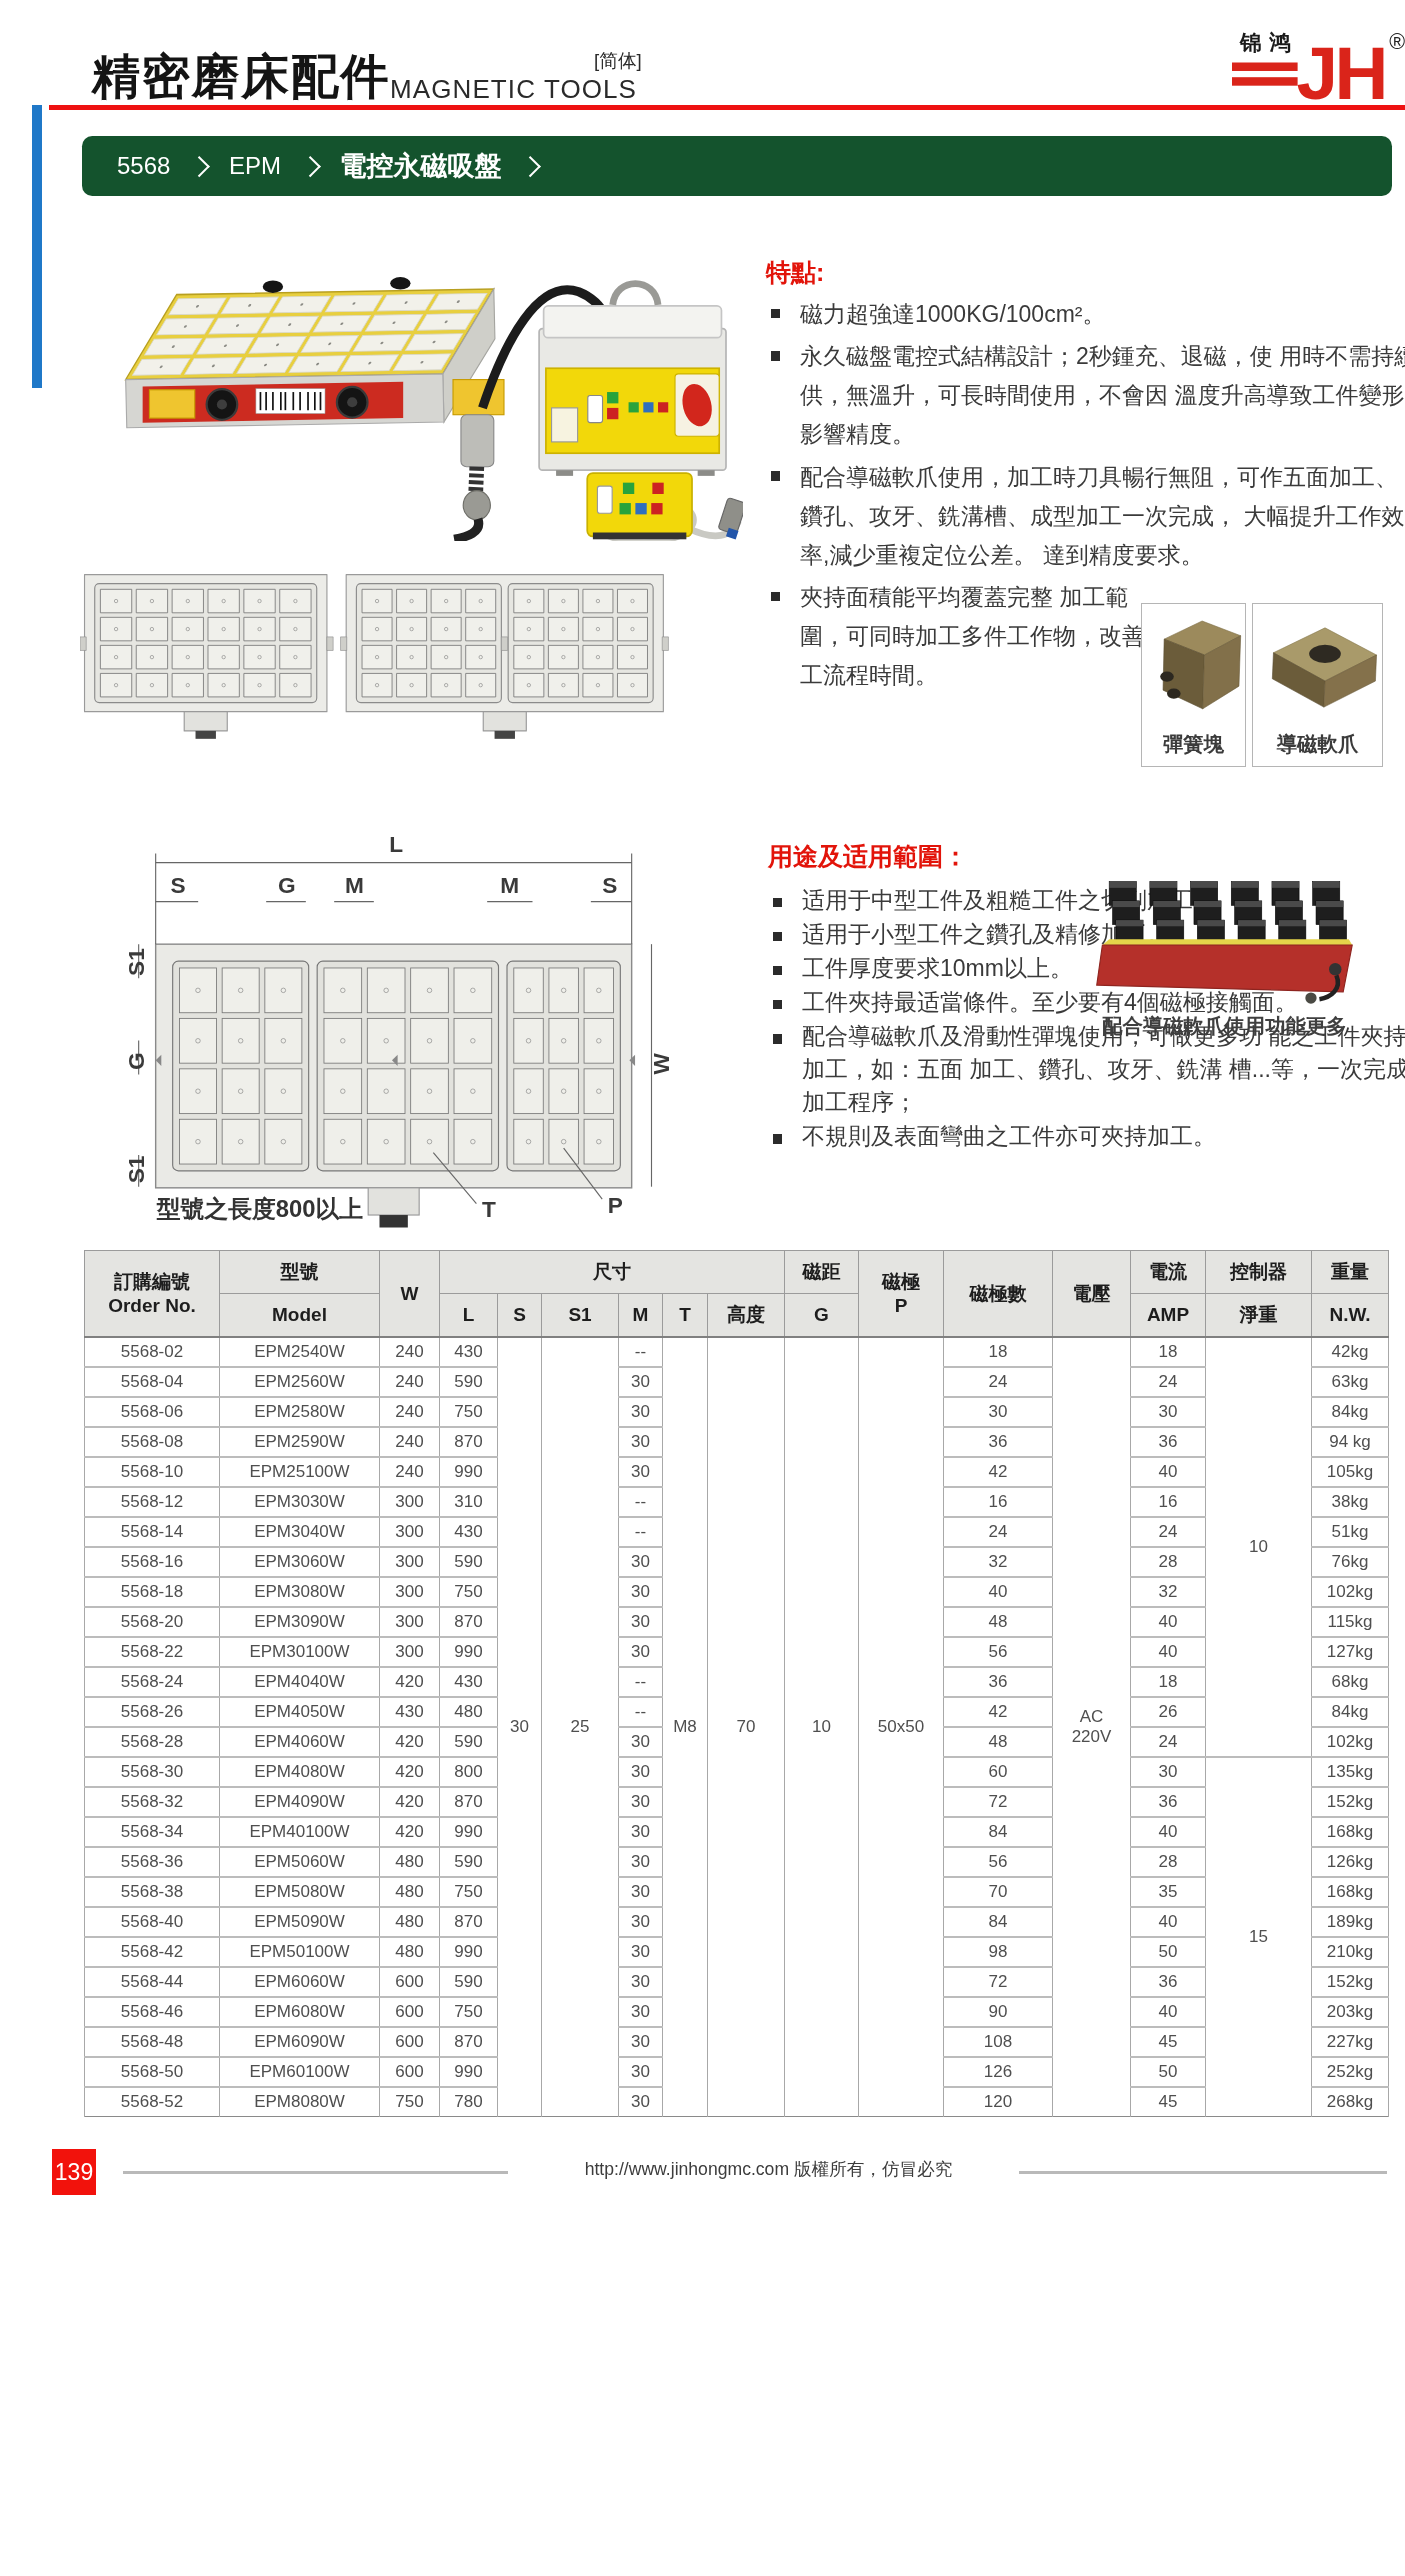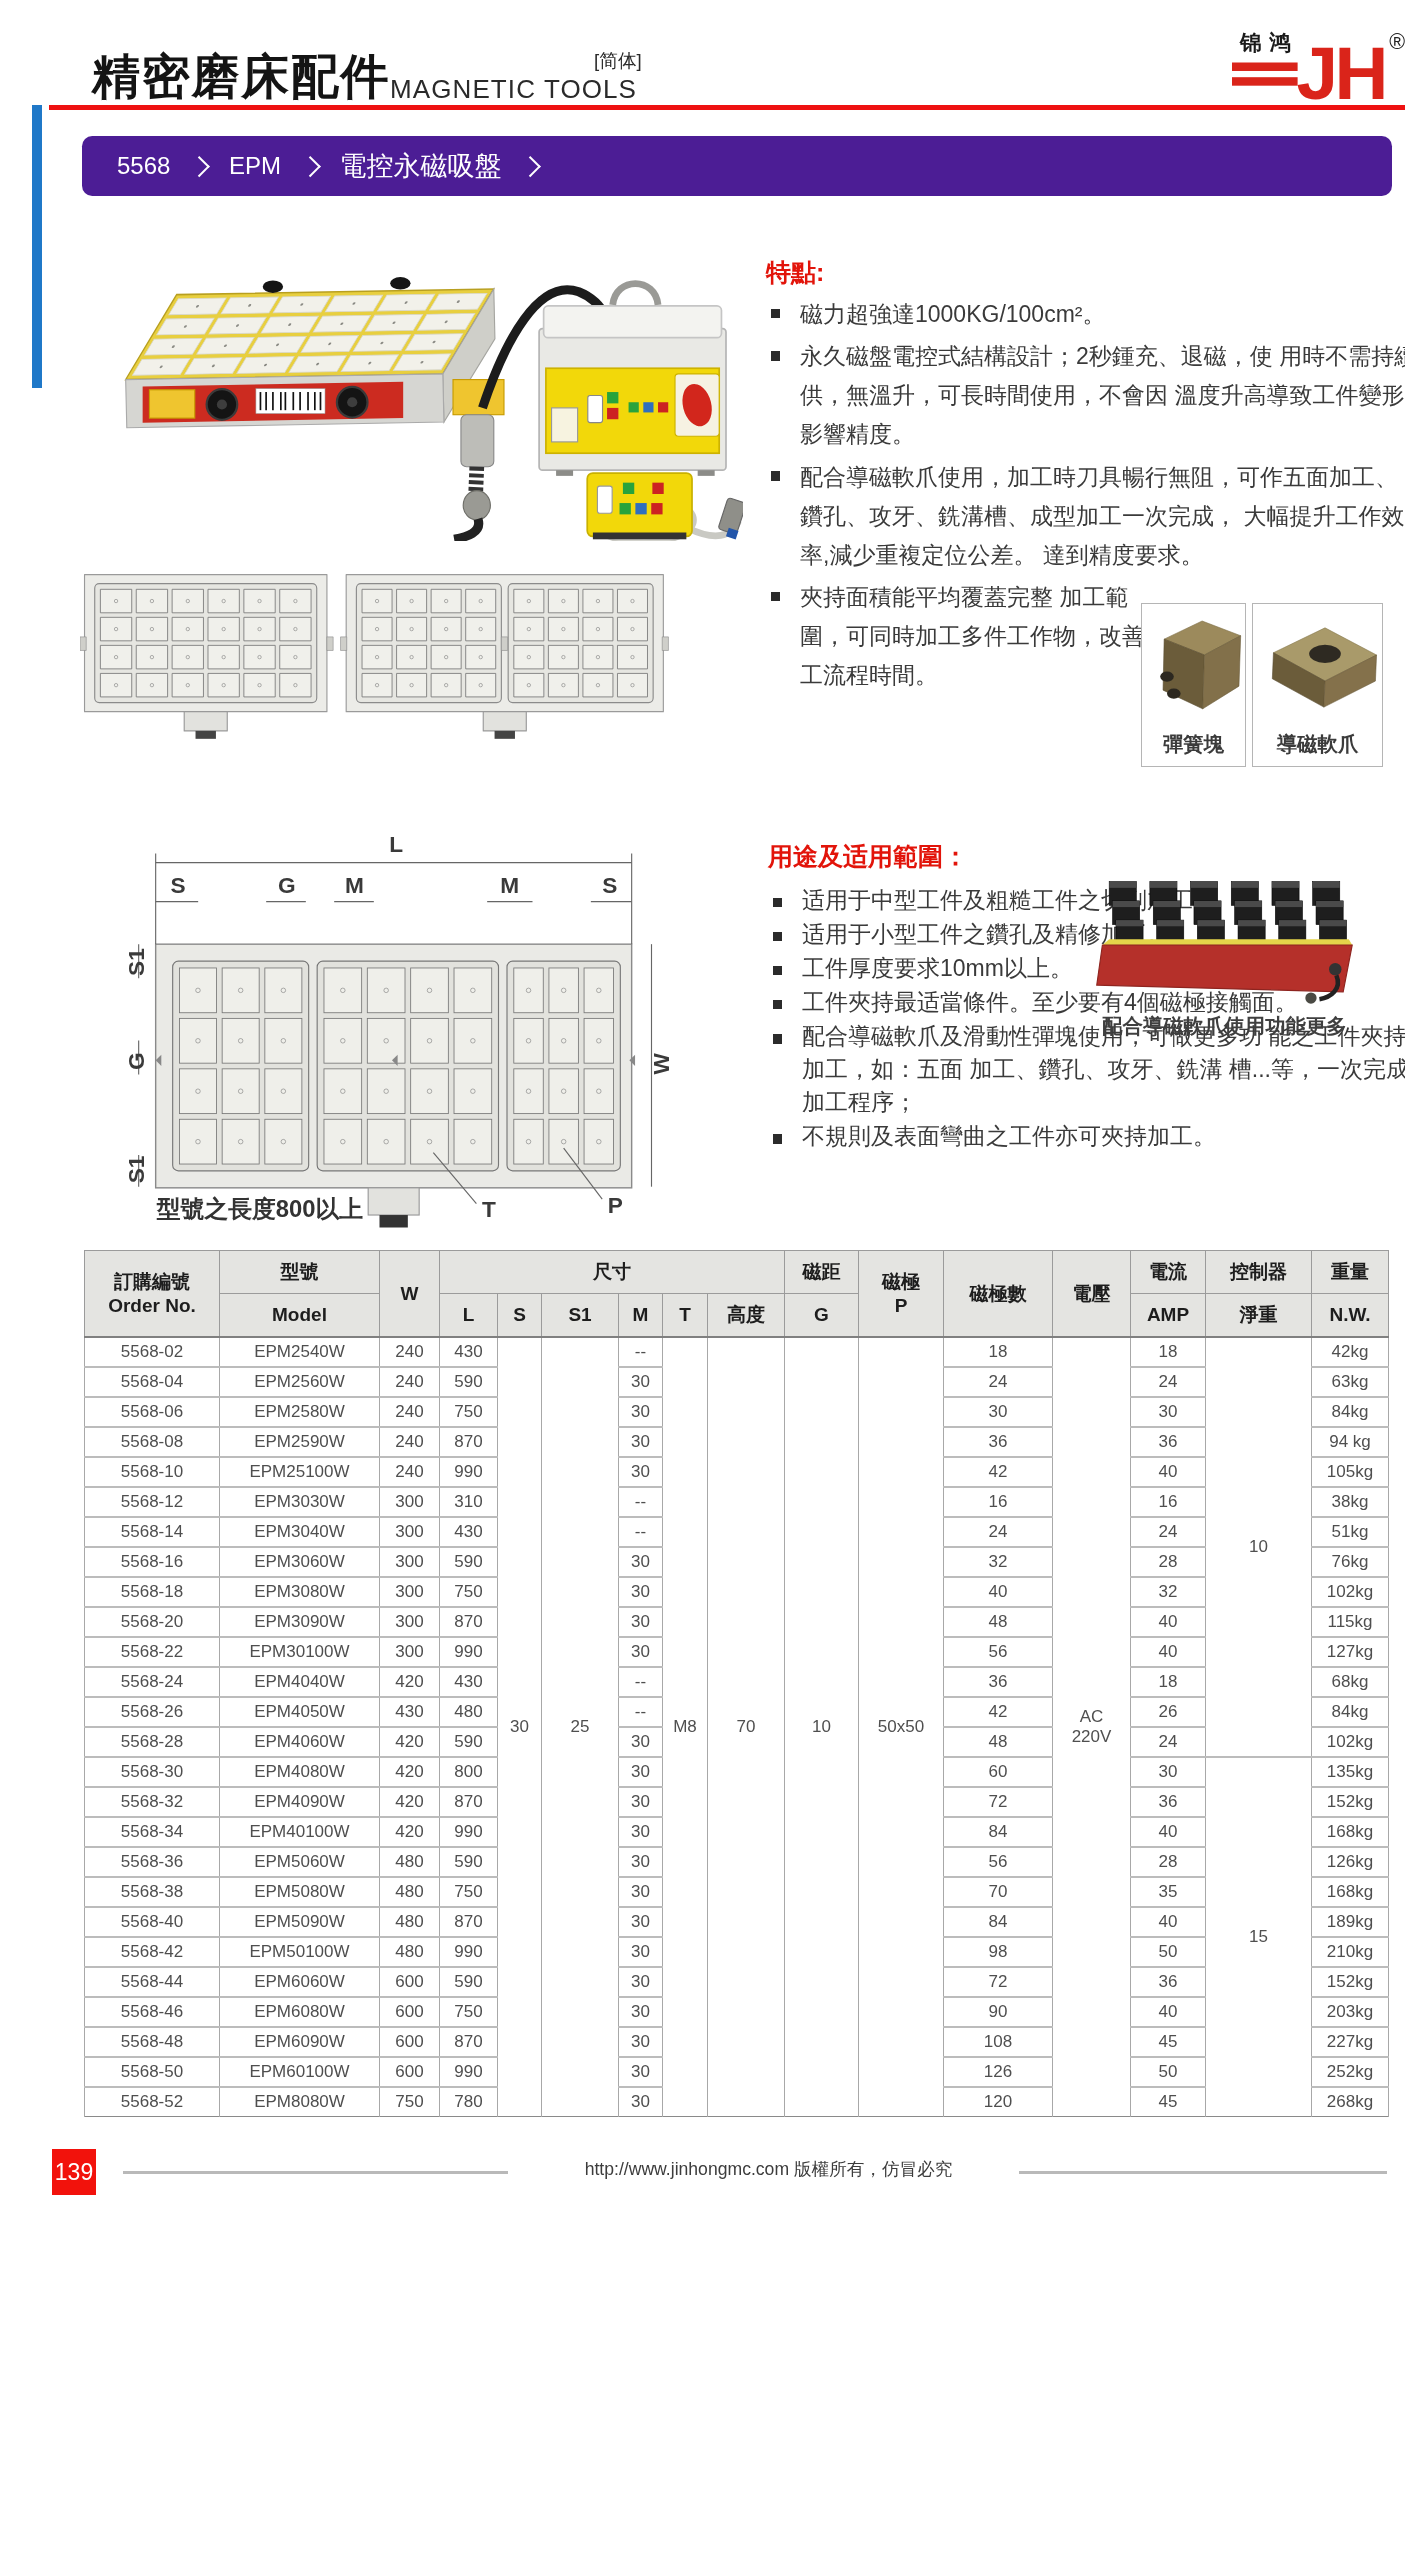--- a/index.html
+++ b/index.html
@@ -9,24 +9,24 @@
 
   
   #page-title{left:60px;top:45px;font-size:48px;font-weight:bold;color:#141414;letter-spacing:1.7px;}
   #page-subtitle{left:358px;top:74px;font-size:26px;color:#2a2a2a;letter-spacing:1.1px;}
   #lang-tag{left:562px;top:48px;font-size:18.7px;color:#2a2a2a;}
   #logo{left:1200px;top:25px;width:181px;height:88px;}
   #red-rule{left:17px;top:105px;width:1372px;height:5.1px;background:#ee1111;}
   #blue-bar{left:0;top:105px;width:9.6px;height:283px;background:#1f78c8;}
 
   
-  #breadcrumb{left:50px;top:136px;width:1310px;height:60px;background:#4c1d95;border-radius:10.2px;
+  #breadcrumb{left:50px;top:136px;width:1310px;height:60px;background:#14532d;border-radius:10.2px;
               display:flex;align-items:center;padding-left:35px;box-sizing:border-box;gap:22px;color:#fff;}
   .crumb{font-size:24px;color:#fff;}
-  .crumb-main{font-size:27px;font-weight:normal;}
+  .crumb-main{font-size:27px;font-weight:bold;}
   .chev{width:12.5px;height:12.5px;border-top:2.8px solid #fff;border-right:2.8px solid #fff;
         transform:rotate(45deg);display:inline-block;flex:0 0 auto;}
 
   
   .red-heading{font-size:25px;font-weight:bold;color:#e2140a;}
   #features-heading{left:734px;top:256px;}
   #usage-heading{left:736px;top:840px;}
   ul.bullets{list-style:none;margin:0;padding:0;font-size:23px;color:#3a3a3a;}
   #features-list{left:734px;top:295px;width:652px;}
   #features-list li{line-height:39px;margin-bottom:3.4px;}

